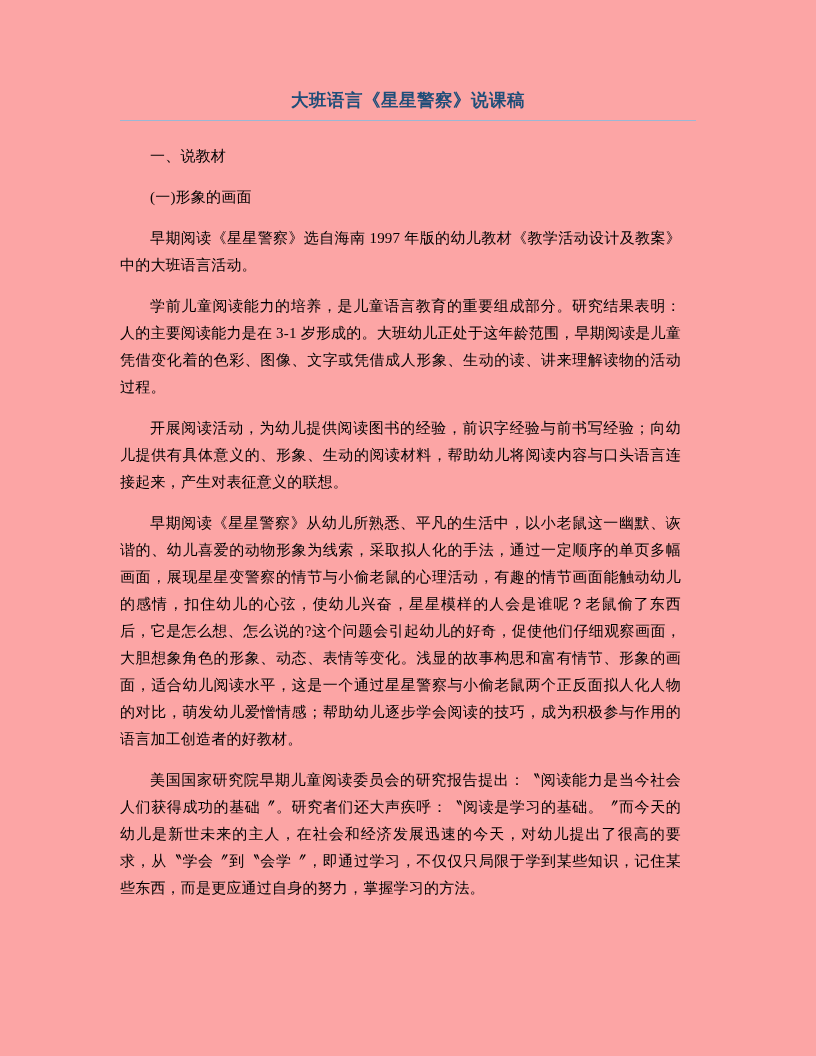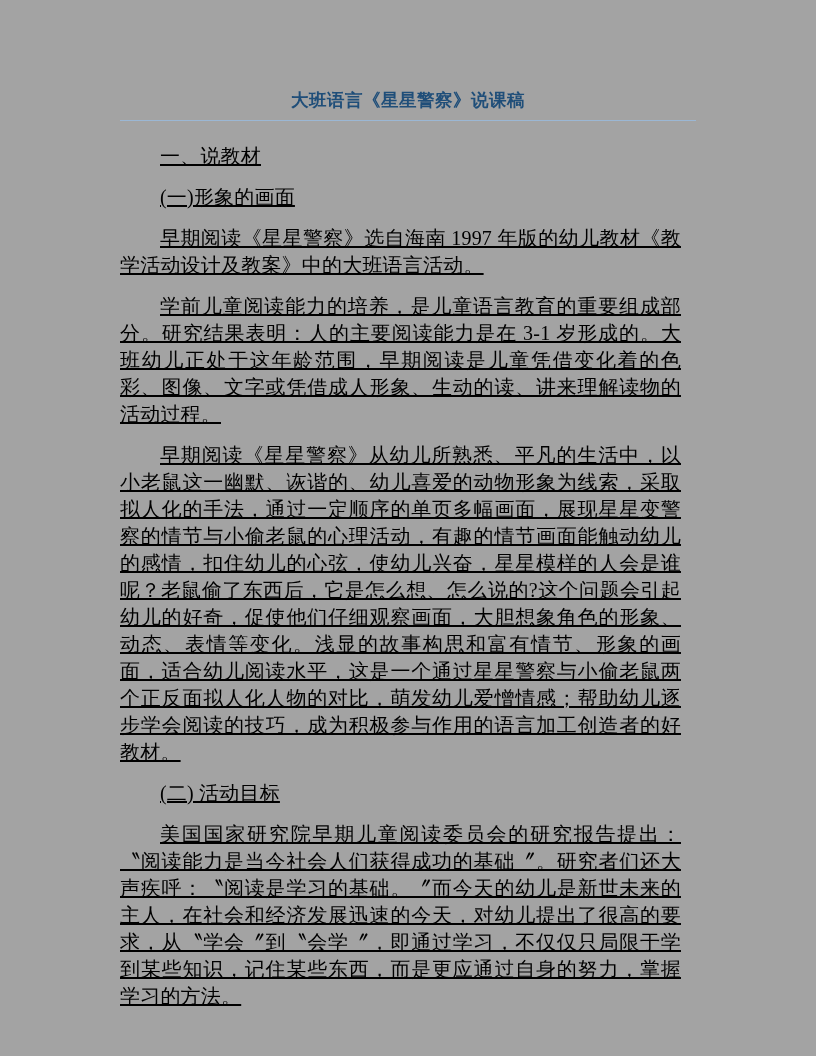--- a/index.html
+++ b/index.html
@@ -5,21 +5,21 @@
   html, body {
     margin: 0;
     padding: 0;
     background: #ffffff;
   }
   .page {
     position: relative;
     width: 816px;
     height: 1056px;
     margin: 0 auto;
-    background: #a3a3a3;
+    background: #fca5a5;
     box-sizing: border-box;
     padding: 88px 120px 40px 120px;
     overflow: hidden;
     font-family: "Liberation Serif", "DejaVu Serif", serif;
     color: #000000;
   }
   .doc-title {
     margin: 0 0 8px 0;
     text-align: center;
     font-size: 17.5px;
@@ -27,37 +27,36 @@
     letter-spacing: 0.5px;
   }
   .title-rule {
     border: none;
     border-top: 1.5px solid #9bb7d4;
     margin: 0 0 22px 0;
     height: 0;
   }
   .doc-body .para {
     margin: 0 15px 14px 0;
-    font-size: 20px;
+    font-size: 15px;
     line-height: 27px;
     text-indent: 2em;
     text-align: justify;
     letter-spacing: 0.2px;
     word-break: break-all;
-    text-decoration: underline;
   }
 </style>
 </head>
 <body>
 
 <div class="page">
   <h1 class="doc-title" style="color: rgb(31, 78, 121);">大班语言《星星警察》说课稿</h1>
   <hr class="title-rule" style="border-top-color: rgb(155, 183, 212);">
   <div class="doc-body" id="doc-body">
       <p class="para">一、说教材</p>
       <p class="para">(一)形象的画面</p>
       <p class="para">早期阅读《星星警察》选自海南 1997 年版的幼儿教材《教学活动设计及教案》中的大班语言活动。</p>
       <p class="para">学前儿童阅读能力的培养，是儿童语言教育的重要组成部分。研究结果表明：人的主要阅读能力是在 3-1 岁形成的。大班幼儿正处于这年龄范围，早期阅读是儿童凭借变化着的色彩、图像、文字或凭借成人形象、生动的读、讲来理解读物的活动过程。</p>
+      <p class="para">开展阅读活动，为幼儿提供阅读图书的经验，前识字经验与前书写经验；向幼儿提供有具体意义的、形象、生动的阅读材料，帮助幼儿将阅读内容与口头语言连接起来，产生对表征意义的联想。</p>
       <p class="para">早期阅读《星星警察》从幼儿所熟悉、平凡的生活中，以小老鼠这一幽默、诙谐的、幼儿喜爱的动物形象为线索，采取拟人化的手法，通过一定顺序的单页多幅画面，展现星星变警察的情节与小偷老鼠的心理活动，有趣的情节画面能触动幼儿的感情，扣住幼儿的心弦，使幼儿兴奋，星星模样的人会是谁呢？老鼠偷了东西后，它是怎么想、怎么说的?这个问题会引起幼儿的好奇，促使他们仔细观察画面，大胆想象角色的形象、动态、表情等变化。浅显的故事构思和富有情节、形象的画面，适合幼儿阅读水平，这是一个通过星星警察与小偷老鼠两个正反面拟人化人物的对比，萌发幼儿爱憎情感；帮助幼儿逐步学会阅读的技巧，成为积极参与作用的语言加工创造者的好教材。</p>
-      <p class="para">(二) 活动目标</p>
       <p class="para">美国国家研究院早期儿童阅读委员会的研究报告提出：〝阅读能力是当今社会人们获得成功的基础〞。研究者们还大声疾呼：〝阅读是学习的基础。〞而今天的幼儿是新世未来的主人，在社会和经济发展迅速的今天，对幼儿提出了很高的要求，从〝学会〞到〝会学〞，即通过学习，不仅仅只局限于学到某些知识，记住某些东西，而是更应通过自身的努力，掌握学习的方法。</p>
     </div>
 </div>
 
 </body></html>

